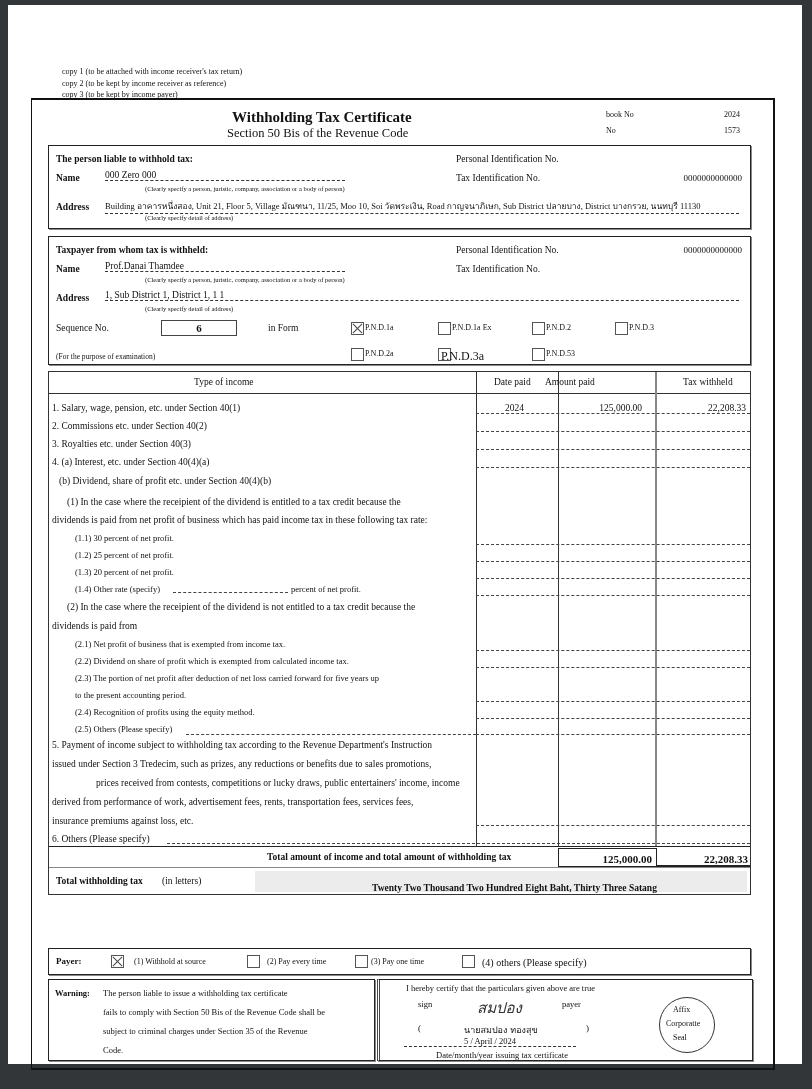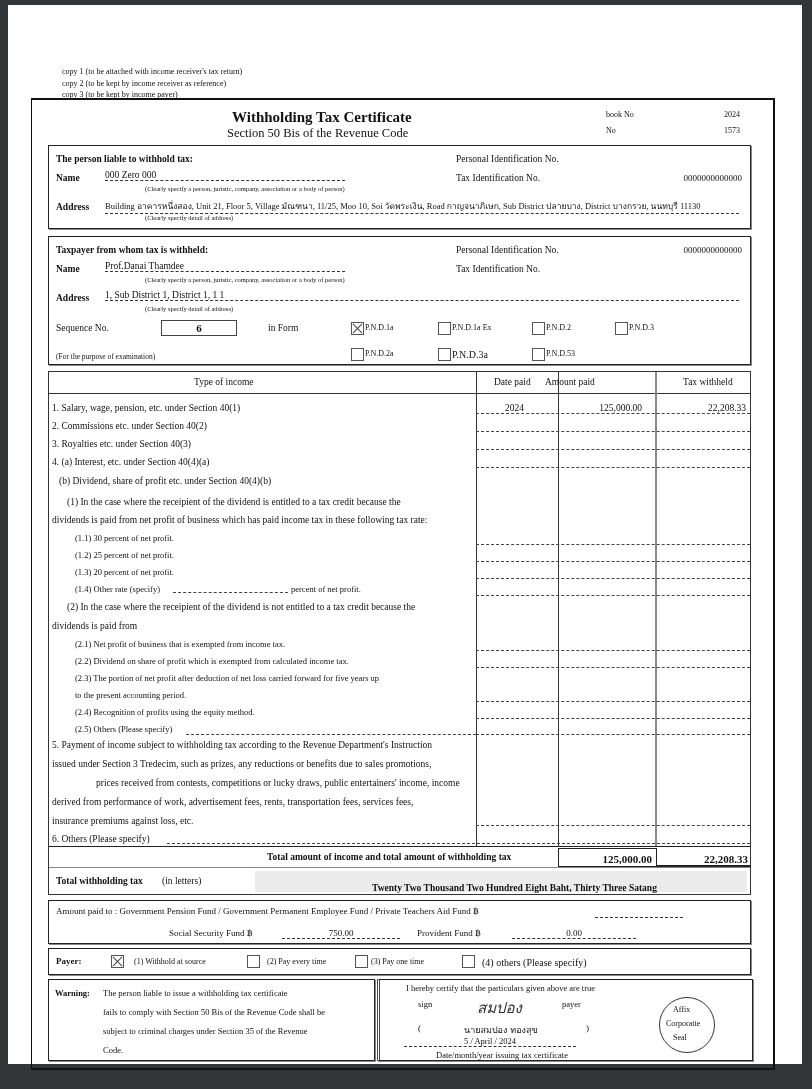--- a/index.html
+++ b/index.html
@@ -84,21 +84,21 @@
     <div class="abs s7" style="left:316px;top:86px;font-size:8px;">P.N.D.1a</div>
     <div class="cb" style="left:389px;top:85px;"></div>
     <div class="abs s7" style="left:403px;top:86px;font-size:8px;">P.N.D.1a Ex</div>
     <div class="cb" style="left:483px;top:85px;"></div>
     <div class="abs s7" style="left:497px;top:86px;font-size:8px;">P.N.D.2</div>
     <div class="cb" style="left:566px;top:85px;"></div>
     <div class="abs s7" style="left:580px;top:86px;font-size:8px;">P.N.D.3</div>
     <div class="cb" style="left:302px;top:111px;"></div>
     <div class="abs s7" style="left:316px;top:112px;font-size:8px;">P.N.D.2a</div>
     <div class="cb" style="left:389px;top:111px;"></div>
-    <div class="abs s7" style="left:403px;top:112px;font-size:10px;">P.N.D.3a</div>
+    <div class="abs s7" style="left:392px;top:112px;font-size:12px;">P.N.D.3a</div>
     <div class="cb" style="left:483px;top:111px;"></div>
     <div class="abs s7" style="left:497px;top:112px;font-size:8px;">P.N.D.53</div>
   </div>
 
   <div class="box" style="left:16px;top:271px;width:701px;height:522px;box-shadow:none;border-color:#333;">
 
     <div class="hline" style="left:0;right:0;top:21px;"></div>
     <div class="vline" style="left:427px;top:0;height:474px;"></div>
     <div class="vline" style="left:509px;top:0;height:474px;"></div>
     <div class="vline" style="left:606px;top:0;height:474px;background:#888;width:2px;"></div>
@@ -162,28 +162,20 @@
     <div class="abs b" style="right:98px;top:481px;font-size:11px;">125,000.00</div>
     <div class="abs" style="left:607px;top:476px;width:94px;height:17px;border-bottom:2px solid #222;"></div>
     <div class="abs b" style="right:2px;top:481px;font-size:11px;">22,208.33</div>
     <div class="hline" style="left:0;right:0;top:495px;background:#888;"></div>
     <div class="abs b" style="left:7px;top:504px;font-size:9.5px;">Total withholding tax</div>
     <div class="abs s9" style="left:113px;top:504px;">(in letters)</div>
     <div class="abs gray" style="left:206px;top:499px;width:492px;height:21px;"></div>
     <div class="abs b" style="left:323px;top:511px;font-size:9.5px;">Twenty Two Thousand Two Hundred Eight Baht, Thirty Three Satang</div>
   </div>
 
-  <div class="box" style="left:16px;top:800px;width:701px;height:42px;">
-    <div class="abs s9" style="left:7px;top:5px;font-size:9px;">Amount paid to : Government Pension Fund / Government Permanent Employee Fund / Private Teachers Aid Fund ฿</div>
-    <div class="abs s9 dash" style="left:546px;top:5px;width:88px;height:11px;text-align:center;"></div>
-    <div class="abs s9" style="left:120px;top:27px;font-size:9px;">Social Security Fund ฿</div>
-    <div class="abs s9 dash" style="left:233px;top:27px;width:118px;text-align:center;font-size:9px;">750.00</div>
-    <div class="abs s9" style="left:368px;top:27px;font-size:9px;">Provident Fund ฿</div>
-    <div class="abs s9 dash" style="left:463px;top:27px;width:124px;text-align:center;font-size:9px;">0.00</div>
-  </div>
 
   <div class="box" style="left:16px;top:848px;width:701px;height:25px;">
     <div class="abs s9 b" style="left:7px;top:7px;font-size:9px;">Payer:</div>
     <div class="cb checked" style="left:62px;top:6px;"></div>
     <div class="abs s7" style="left:85px;top:8px;font-size:8px;">(1) Withhold at source</div>
     <div class="cb" style="left:198px;top:6px;"></div>
     <div class="abs s7" style="left:218px;top:8px;font-size:8px;">(2) Pay every time</div>
     <div class="cb" style="left:306px;top:6px;"></div>
     <div class="abs s7" style="left:322px;top:8px;font-size:8px;">(3) Pay one time</div>
     <div class="cb" style="left:413px;top:6px;"></div>

